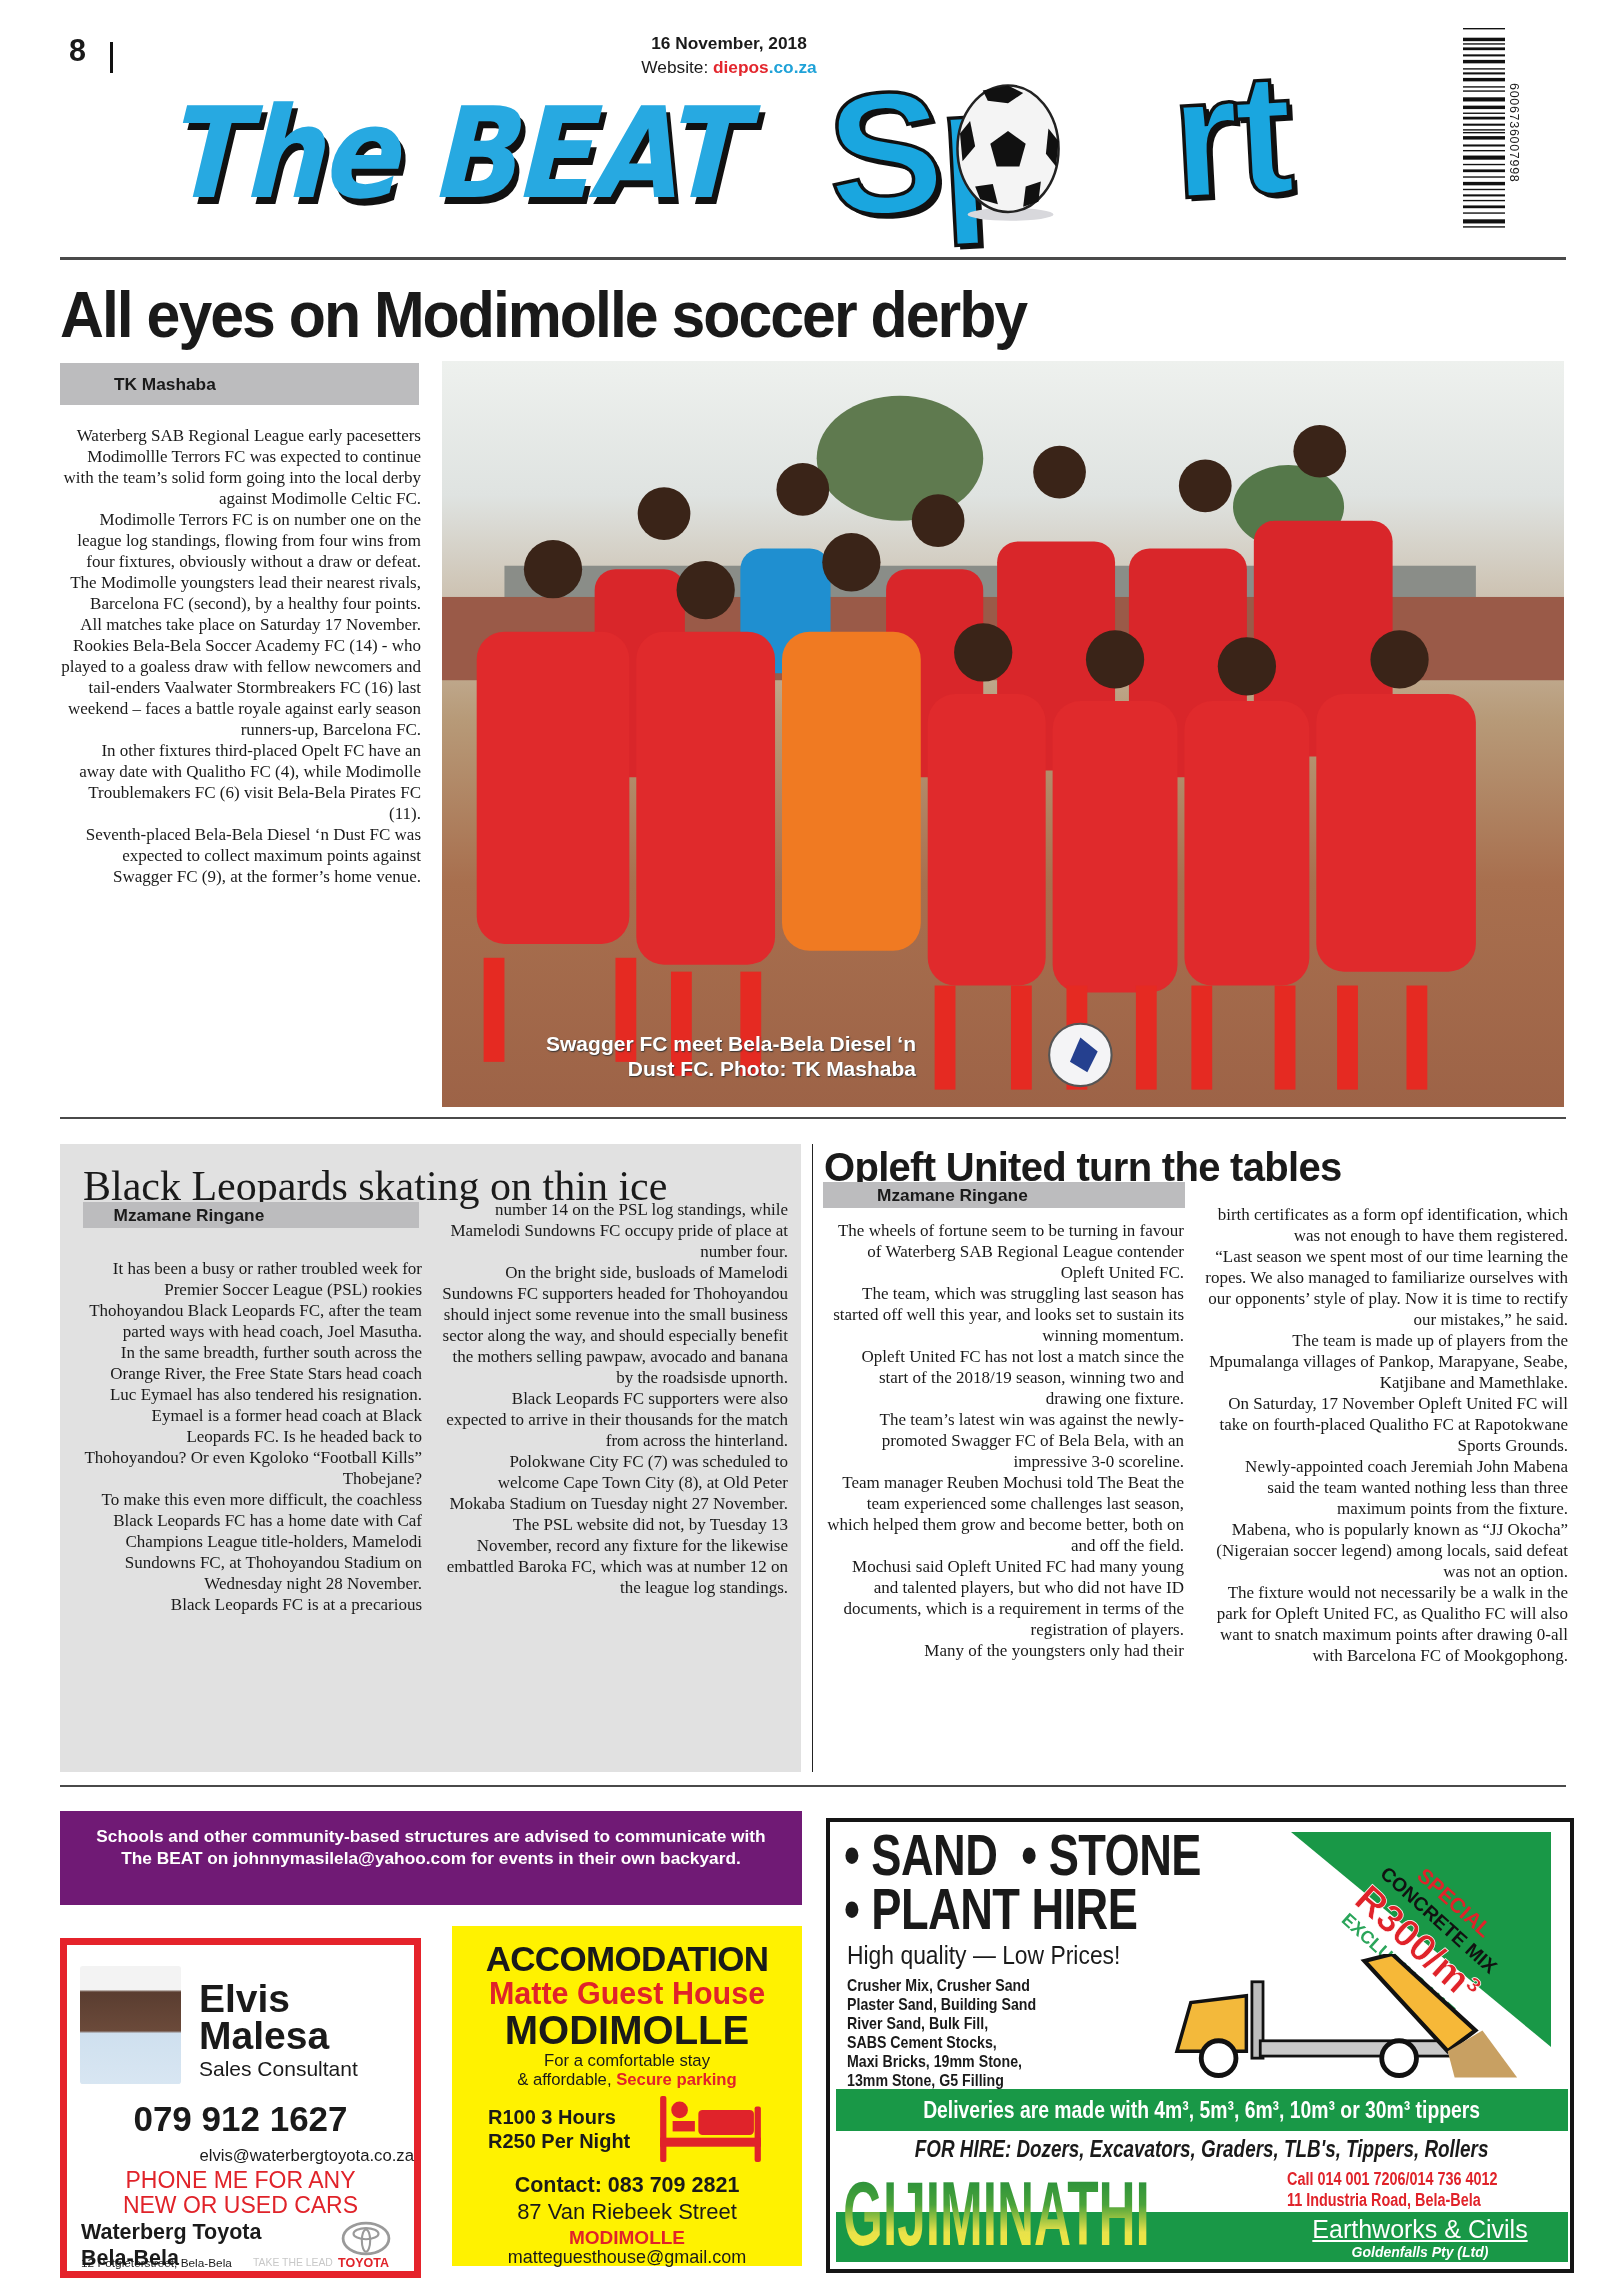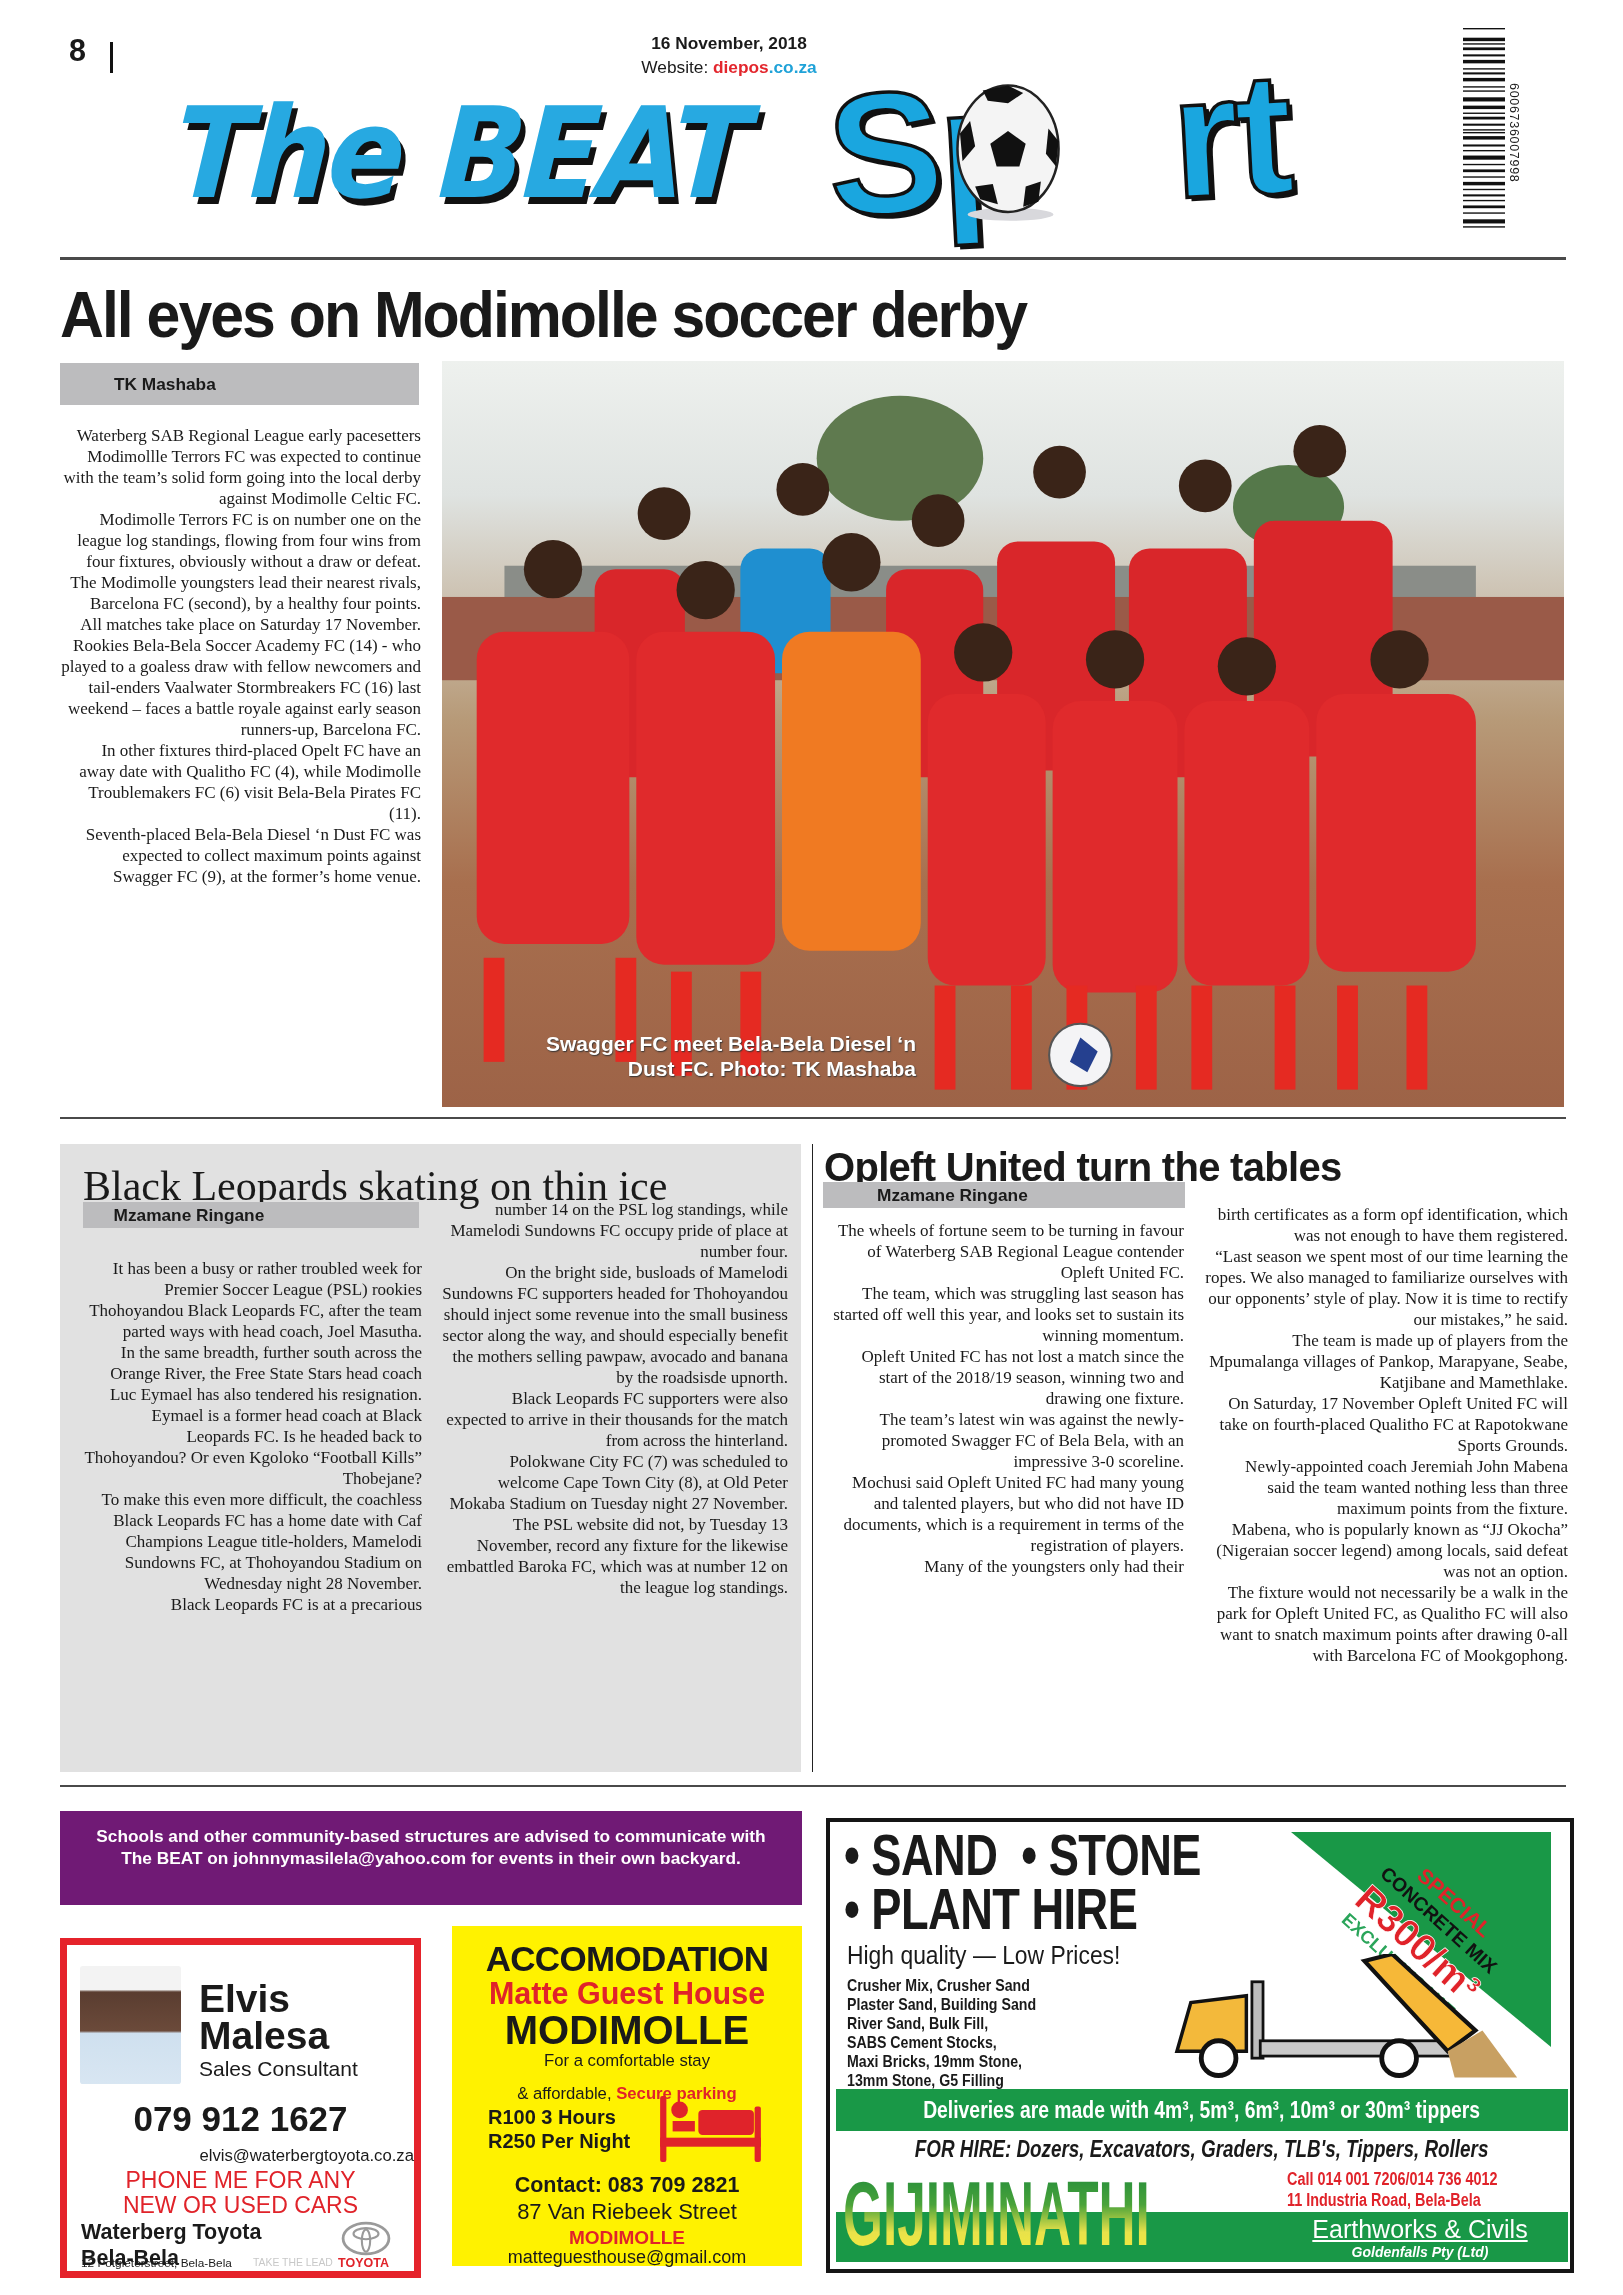--- a/index.html
+++ b/index.html
@@ -232,20 +232,21 @@
 
 <h2 class="abs hl-sans" style="left:824px; top:1145px;">Opleft United turn the tables</h2>
 <div class="abs byline-box" style="left:823px; top:1182px; width:362px; height:26px; padding-left:54px;">
   <span>Mzamane Ringane</span>
 </div>
 <div class="abs body-text" style="left:823px; top:1220px; width:361px; line-height:21px;">
   <p>The wheels of fortune seem to be turning in favour of Waterberg SAB Regional League contender Opleft United FC.</p>
   <p>The team, which was struggling last season has started off well this year, and looks set to sustain its winning momentum.</p>
   <p>Opleft United FC has not lost a match since the start of the 2018/19 season, winning two and drawing one fixture.</p>
   <p>The team’s latest win was against the newly-promoted Swagger FC of Bela Bela, with an impressive 3-0 scoreline.</p>
+  <p>Team manager Reuben Mochusi told The Beat the team experienced some challenges last season, which helped them grow and become better, both on and off the field.</p>
   <p>Mochusi said Opleft United FC had many young and talented players, but who did not have ID documents, which is a requirement in terms of the registration of players.</p>
   <p>Many of the youngsters only had their</p>
 </div>
 <div class="abs body-text" style="left:1204px; top:1204px; width:364px; line-height:21px;">
   <p style="text-indent:0">birth certificates as a form opf identification, which was not enough to have them registered.</p>
   <p>“Last season we spent most of our time learning the ropes. We also managed to familiarize ourselves with our opponents’ style of play. Now it is time to rectify our mistakes,” he said.</p>
   <p>The team is made up of players from the Mpumalanga villages of Pankop, Marapyane, Seabe, Katjibane and Mamethlake.</p>
   <p>On Saturday, 17 November Opleft United FC will take on fourth-placed Qualitho FC at Rapotokwane Sports Grounds.</p>
   <p>Newly-appointed coach Jeremiah John Mabena said the team wanted nothing less than three maximum points from the fixture.</p>
   <p>Mabena, who is popularly known as “JJ Okocha” (Nigeraian soccer legend) among locals, said defeat was not an option.</p>
@@ -281,21 +282,21 @@
   </svg>
   <div class="abs" style="left:186px; top:312px; font:10.4px 'Liberation Sans', sans-serif; color:#c8c8c8;">TAKE THE LEAD</div>
   <div class="abs red" style="left:271px; top:311px; font:bold 12.5px 'Liberation Sans', sans-serif;">TOYOTA</div>
 </div>
 
 <div class="abs ad-guest">
   <div style="margin-top:15.3px; font:bold 35px/36px 'Liberation Sans', sans-serif; letter-spacing:-0.7px;">ACCOMODATION</div>
   <div class="red" style="font:bold 30.5px/32px 'Liberation Sans', sans-serif;">Matte Guest House</div>
   <div style="font:bold 40px/42px 'Liberation Sans', sans-serif;">MODIMOLLE</div>
   <div style="font:16.7px/19px 'Liberation Sans', sans-serif;">For a comfortable stay</div>
-  <div style="font:16.7px/19px 'Liberation Sans', sans-serif;margin-top:14px;">
+  <div style="font:16.7px/19px 'Liberation Sans', sans-serif;">
     <span>&amp; affordable,</span>
     <span class="red" style="font-weight:bold;">Secure parking</span>
   </div>
   <div class="abs" style="left:36px; top:180px; text-align:left; font:bold 20px/23.6px 'Liberation Sans', sans-serif;">
     <div>R100 3 Hours</div>
     <div>R250 Per Night</div>
   </div>
   <svg class="abs" style="left:208px; top:170px;" width="101" height="66" viewBox="0 0 145 95">
     <g fill="#e0232a">
       <rect x="0" y="0" width="9" height="95" rx="3"></rect>

